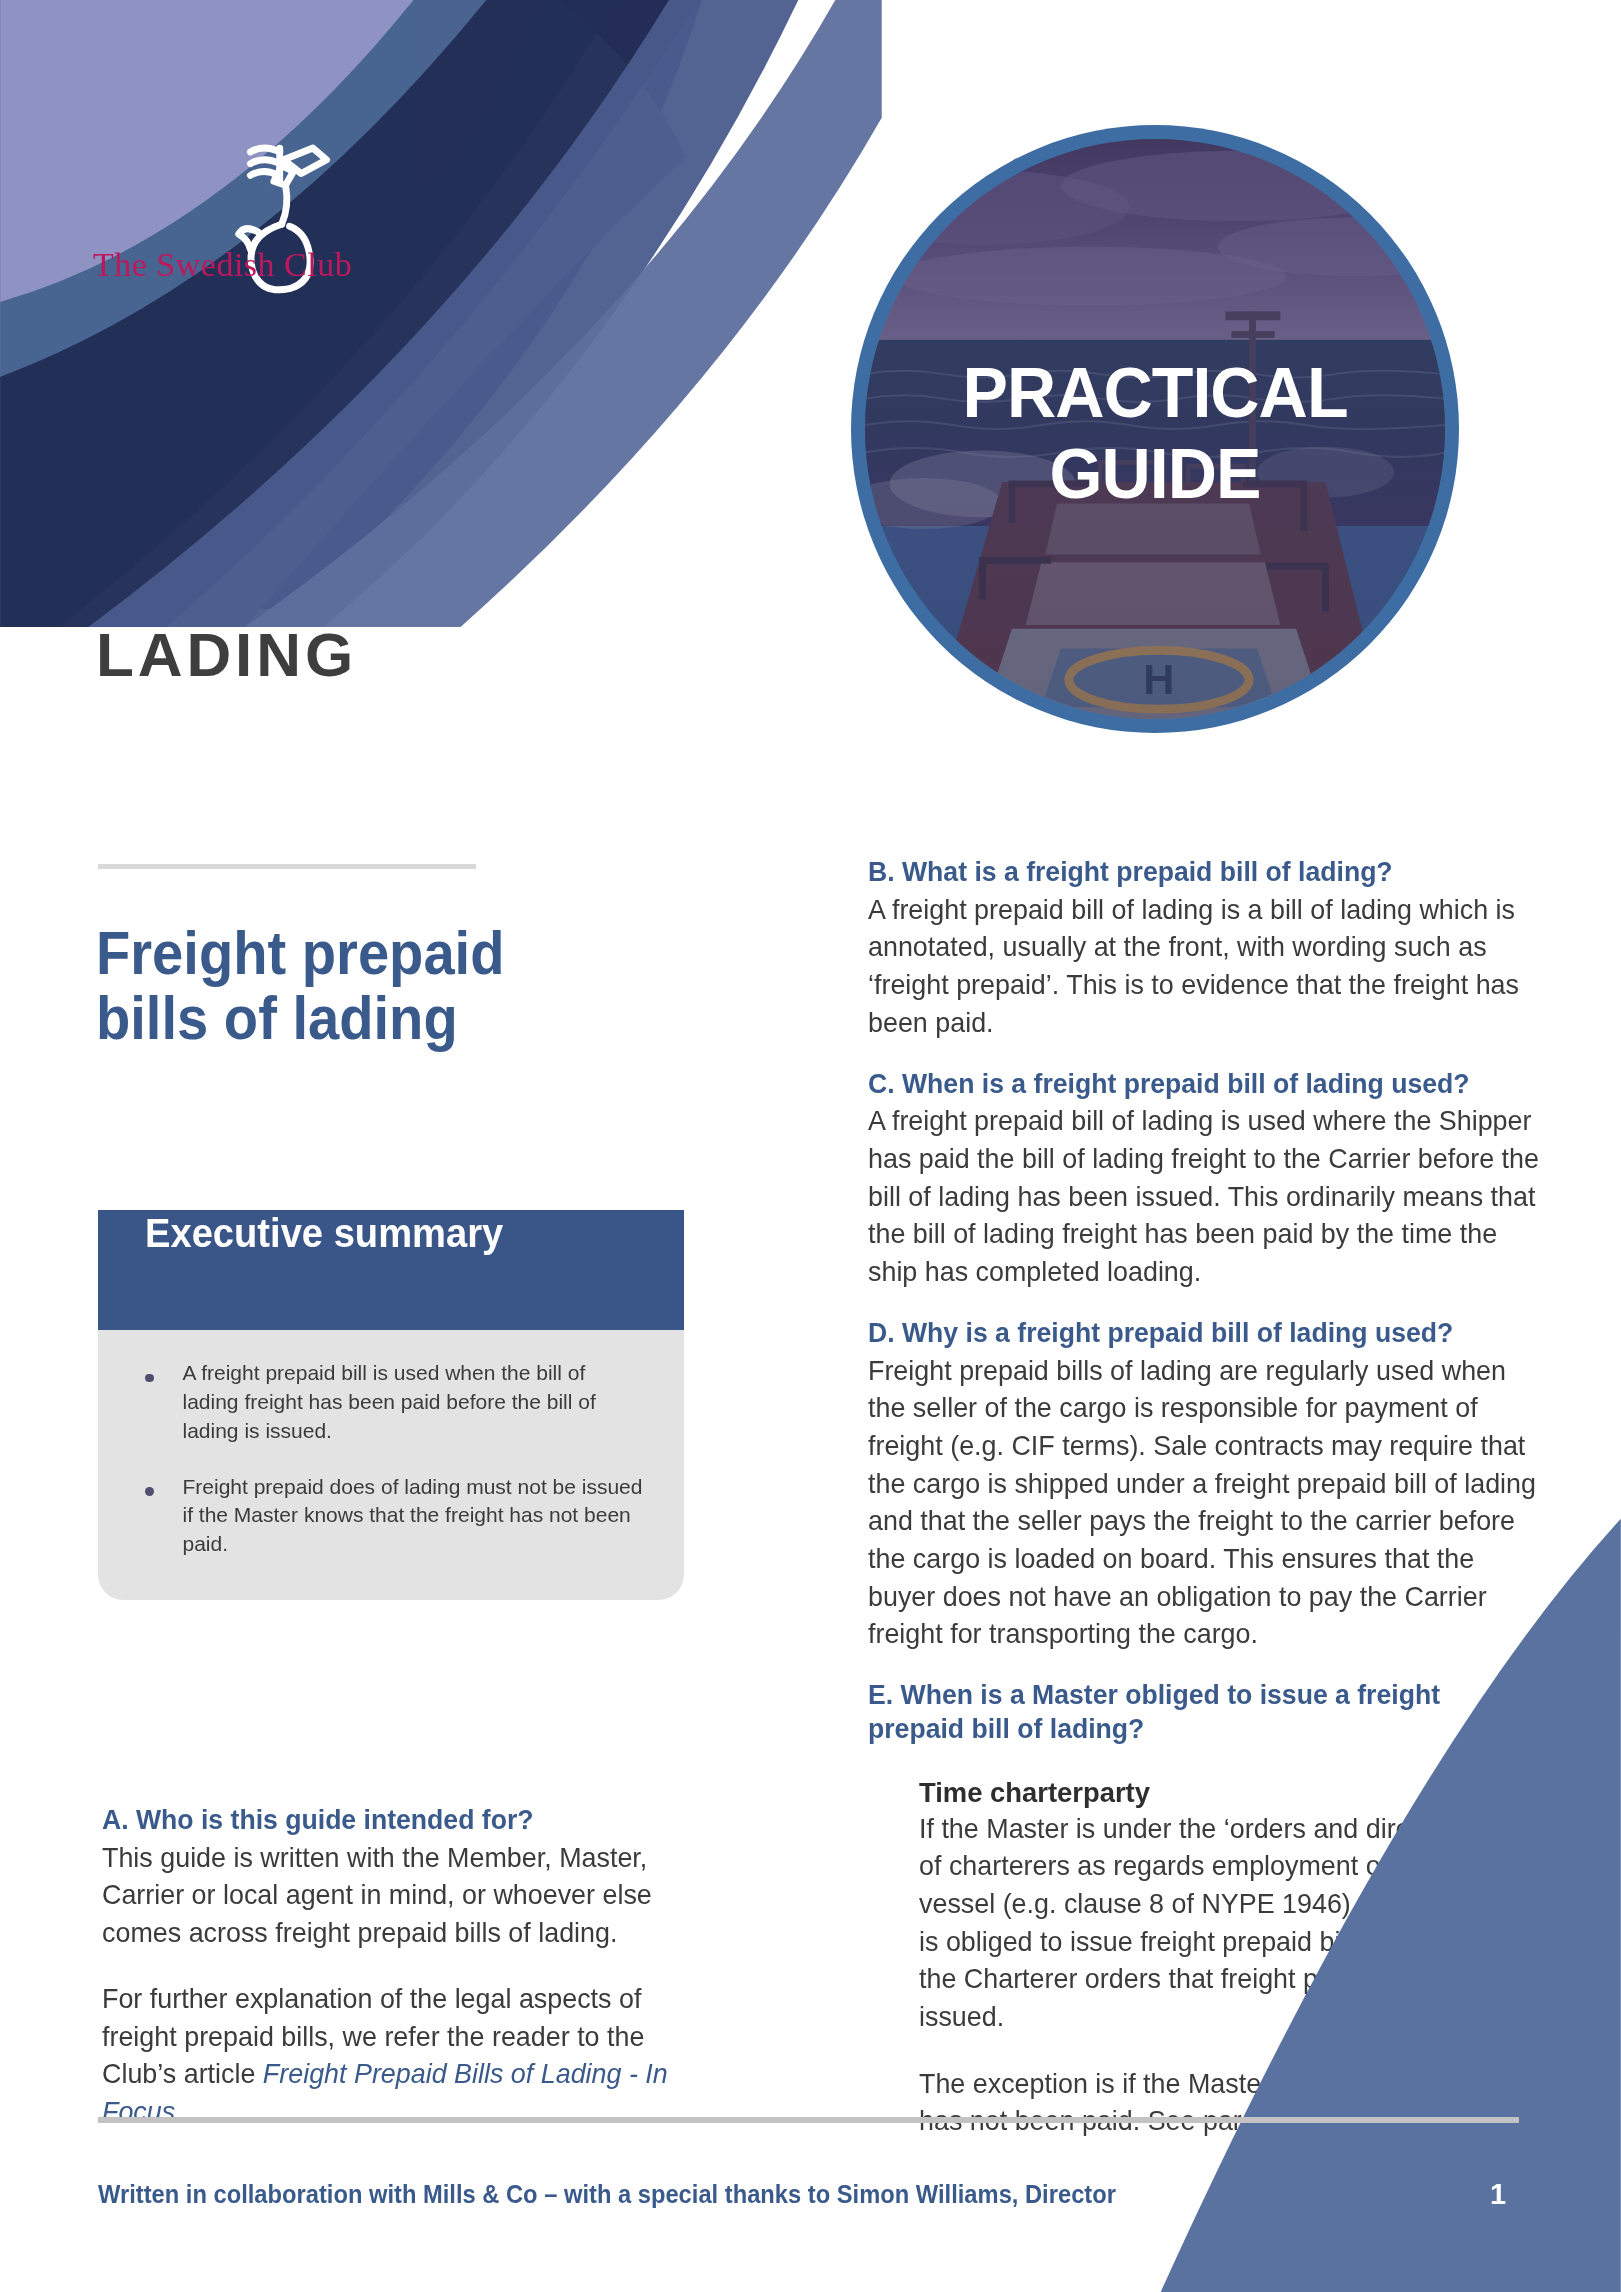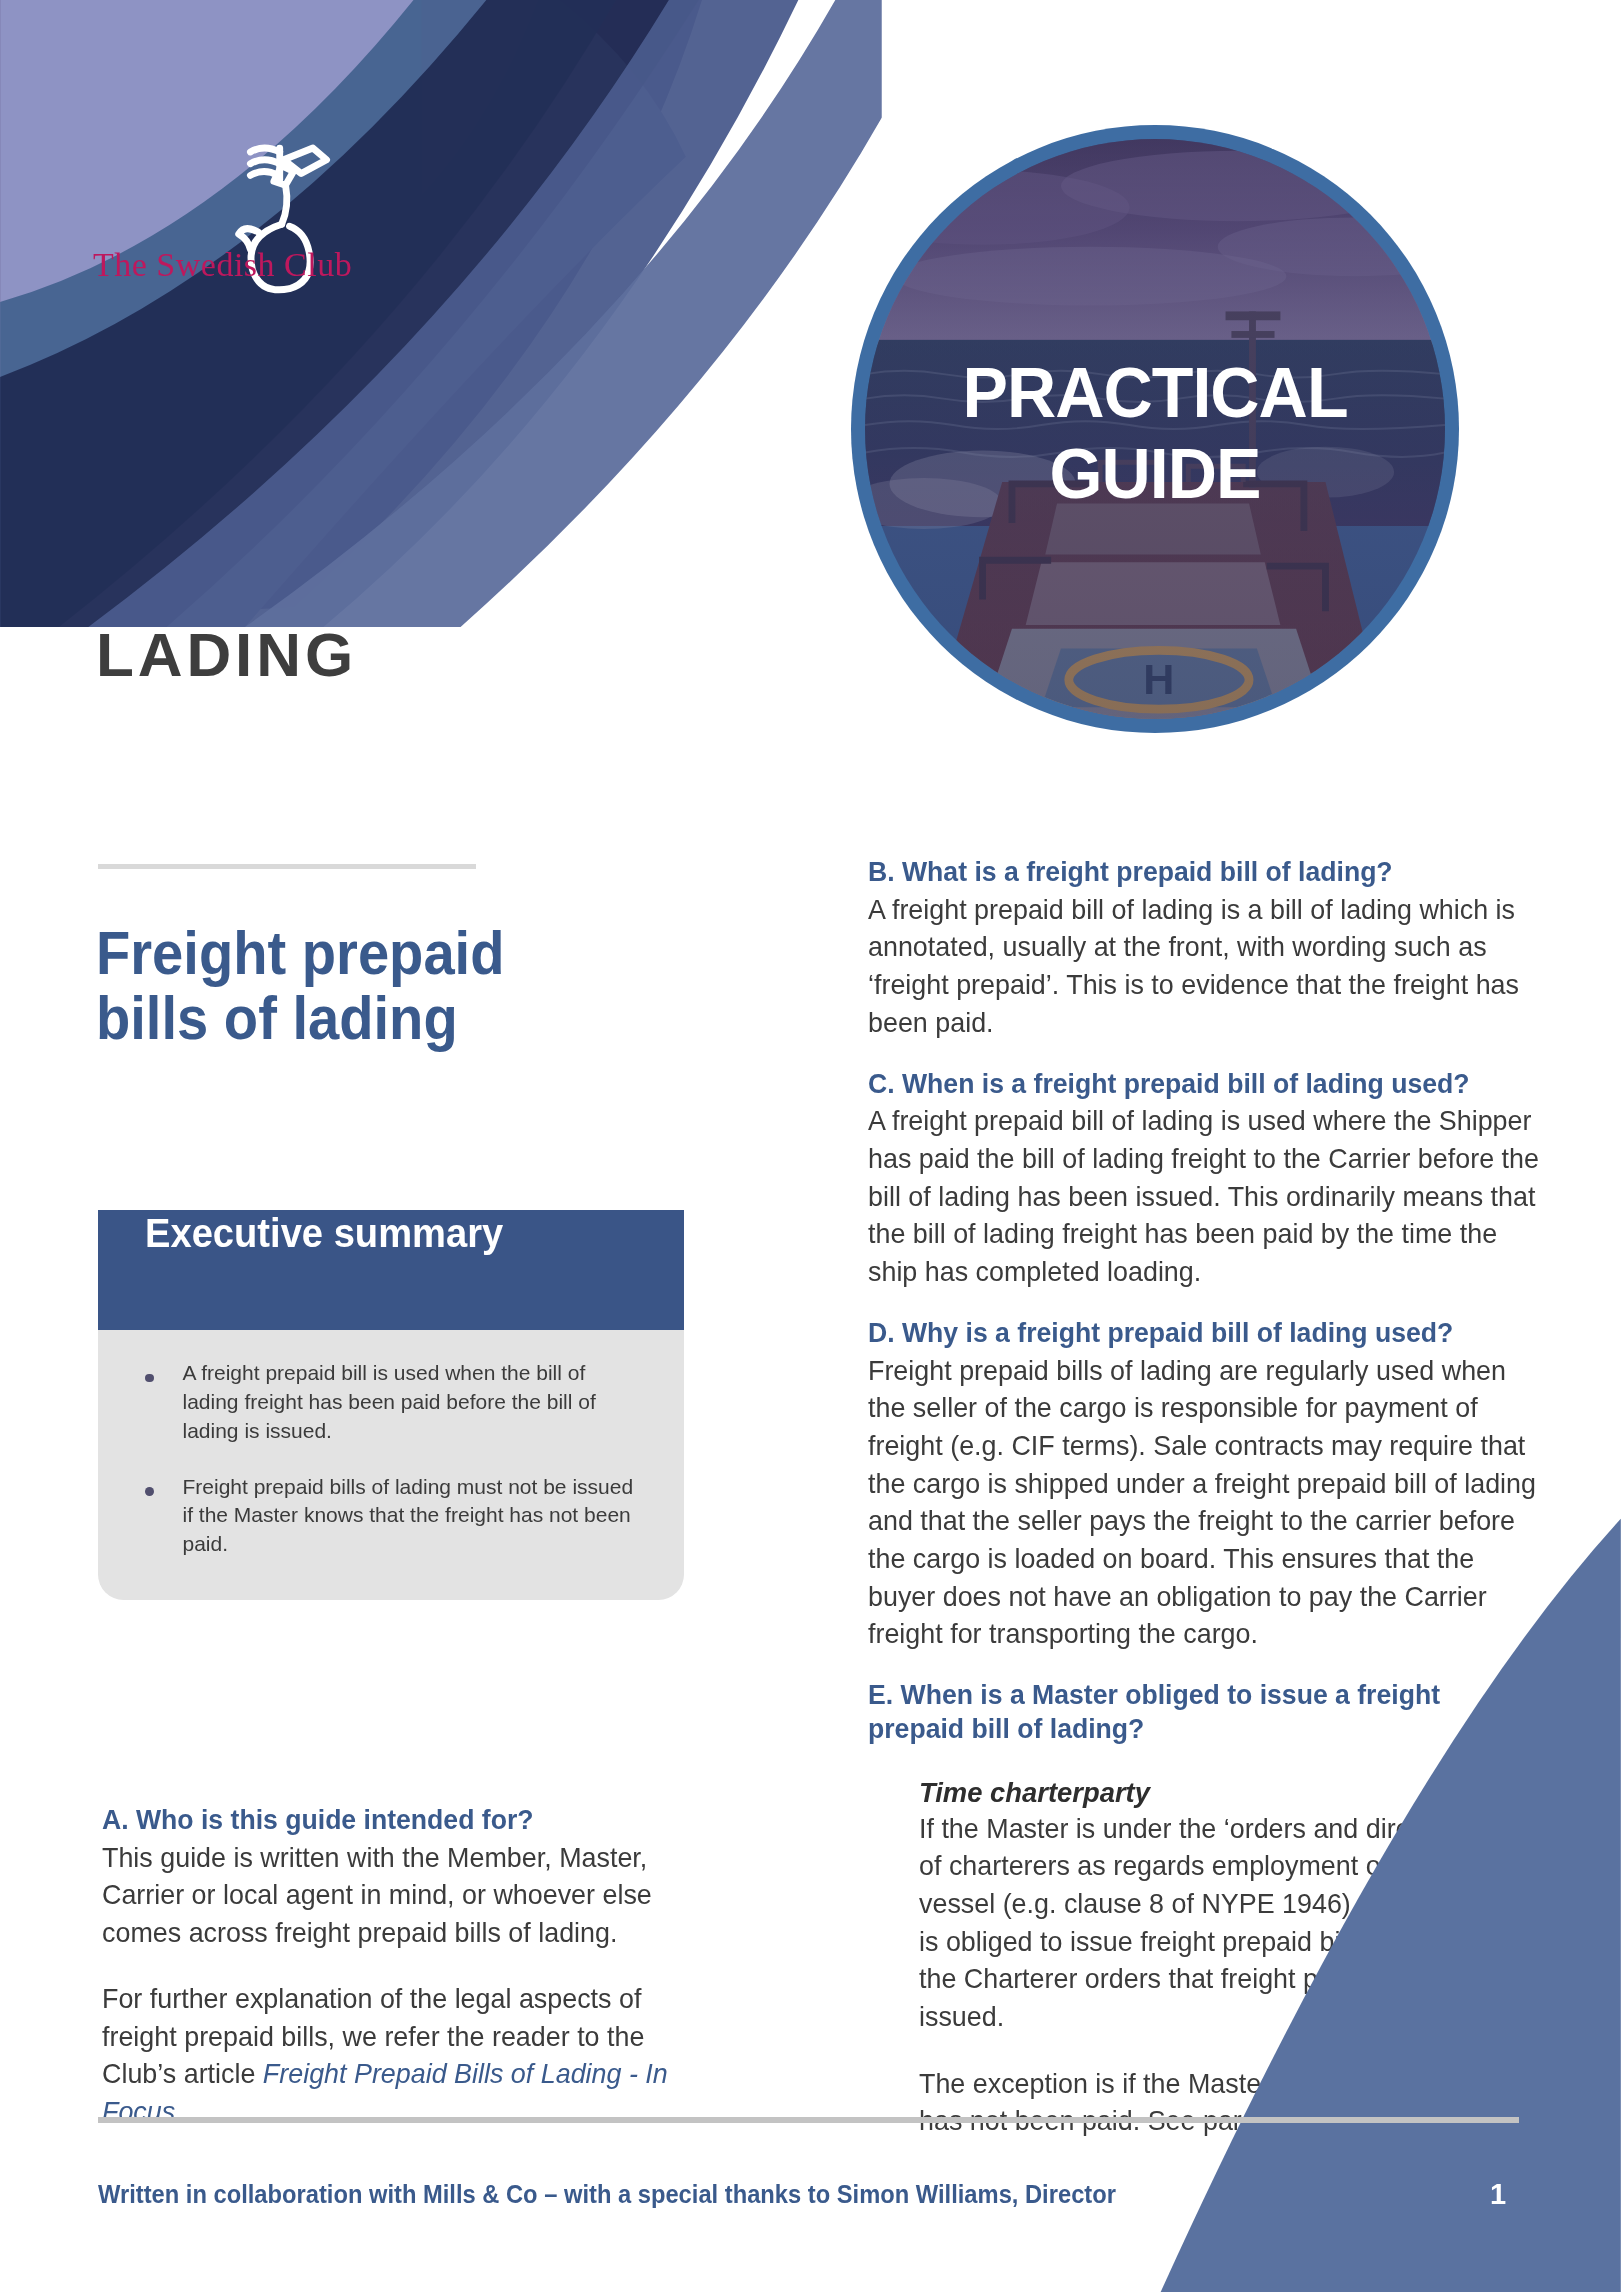--- a/index.html
+++ b/index.html
@@ -60,21 +60,21 @@
   .qbody{font-size:28px;line-height:1.34;color:#3b3b3b;
         transform:scaleX(.96);transform-origin:left top;}
   .gap{height:29px;}
   .linkital{color:#3a5a8c;font-style:italic;}
 
   
   #right-col{position:absolute;left:868px;top:855px;width:704px;}
   #right-col .block{margin-bottom:25.5px;}
   #right-col .qbody{font-size:28px;line-height:1.345;}
   .indent{margin-left:51px;width:608px;}
-  .subhead{font-weight:bold;font-style:italic;font-size:27.4px;color:#2e2e2e;
+  .subhead{font-weight:bold;font-size:27.4px;color:#2e2e2e;
         margin-bottom:1px;}
 
   
   #corner-art{position:absolute;right:0;bottom:0;width:461px;height:784px;
         overflow:hidden;pointer-events:none;}
 
   
   #footer-rule{position:absolute;left:98px;top:2117px;width:1421px;height:5.9px;
         background:#c3c3c3;}
   #footer-text{position:absolute;left:98px;top:2180px;font-size:25.5px;
@@ -223,21 +223,21 @@
   <div>bills of lading</div>
 </div>
 
 <div id="exec-box">
   <div id="exec-head">
     <span>Executive summary</span>
   </div>
   <div id="exec-body">
     <ul>
       <li>A freight prepaid bill is used when the bill of lading freight has been paid before the bill of lading is issued.</li>
-      <li>Freight prepaid bills of lading must not be issued if the Master knows that the freight has not been paid.</li>
+      <li>Freight prepaid does of lading must not be issued if the Master knows that the freight has not been paid.</li>
     </ul>
   </div>
 </div>
 
 <div id="sect-a">
   <div class="qhead">A. Who is this guide intended for?</div>
   <div class="qbody">This guide is written with the Member, Master, Carrier or local agent in mind, or whoever else comes across freight prepaid bills of lading.</div>
   <div class="gap"></div>
   <div class="qbody"><span>For further explanation of the legal aspects of freight prepaid bills, we refer the reader to the Club’s article </span><span class="linkital">Freight Prepaid Bills of Lading - In Focus.</span></div>
 </div>

